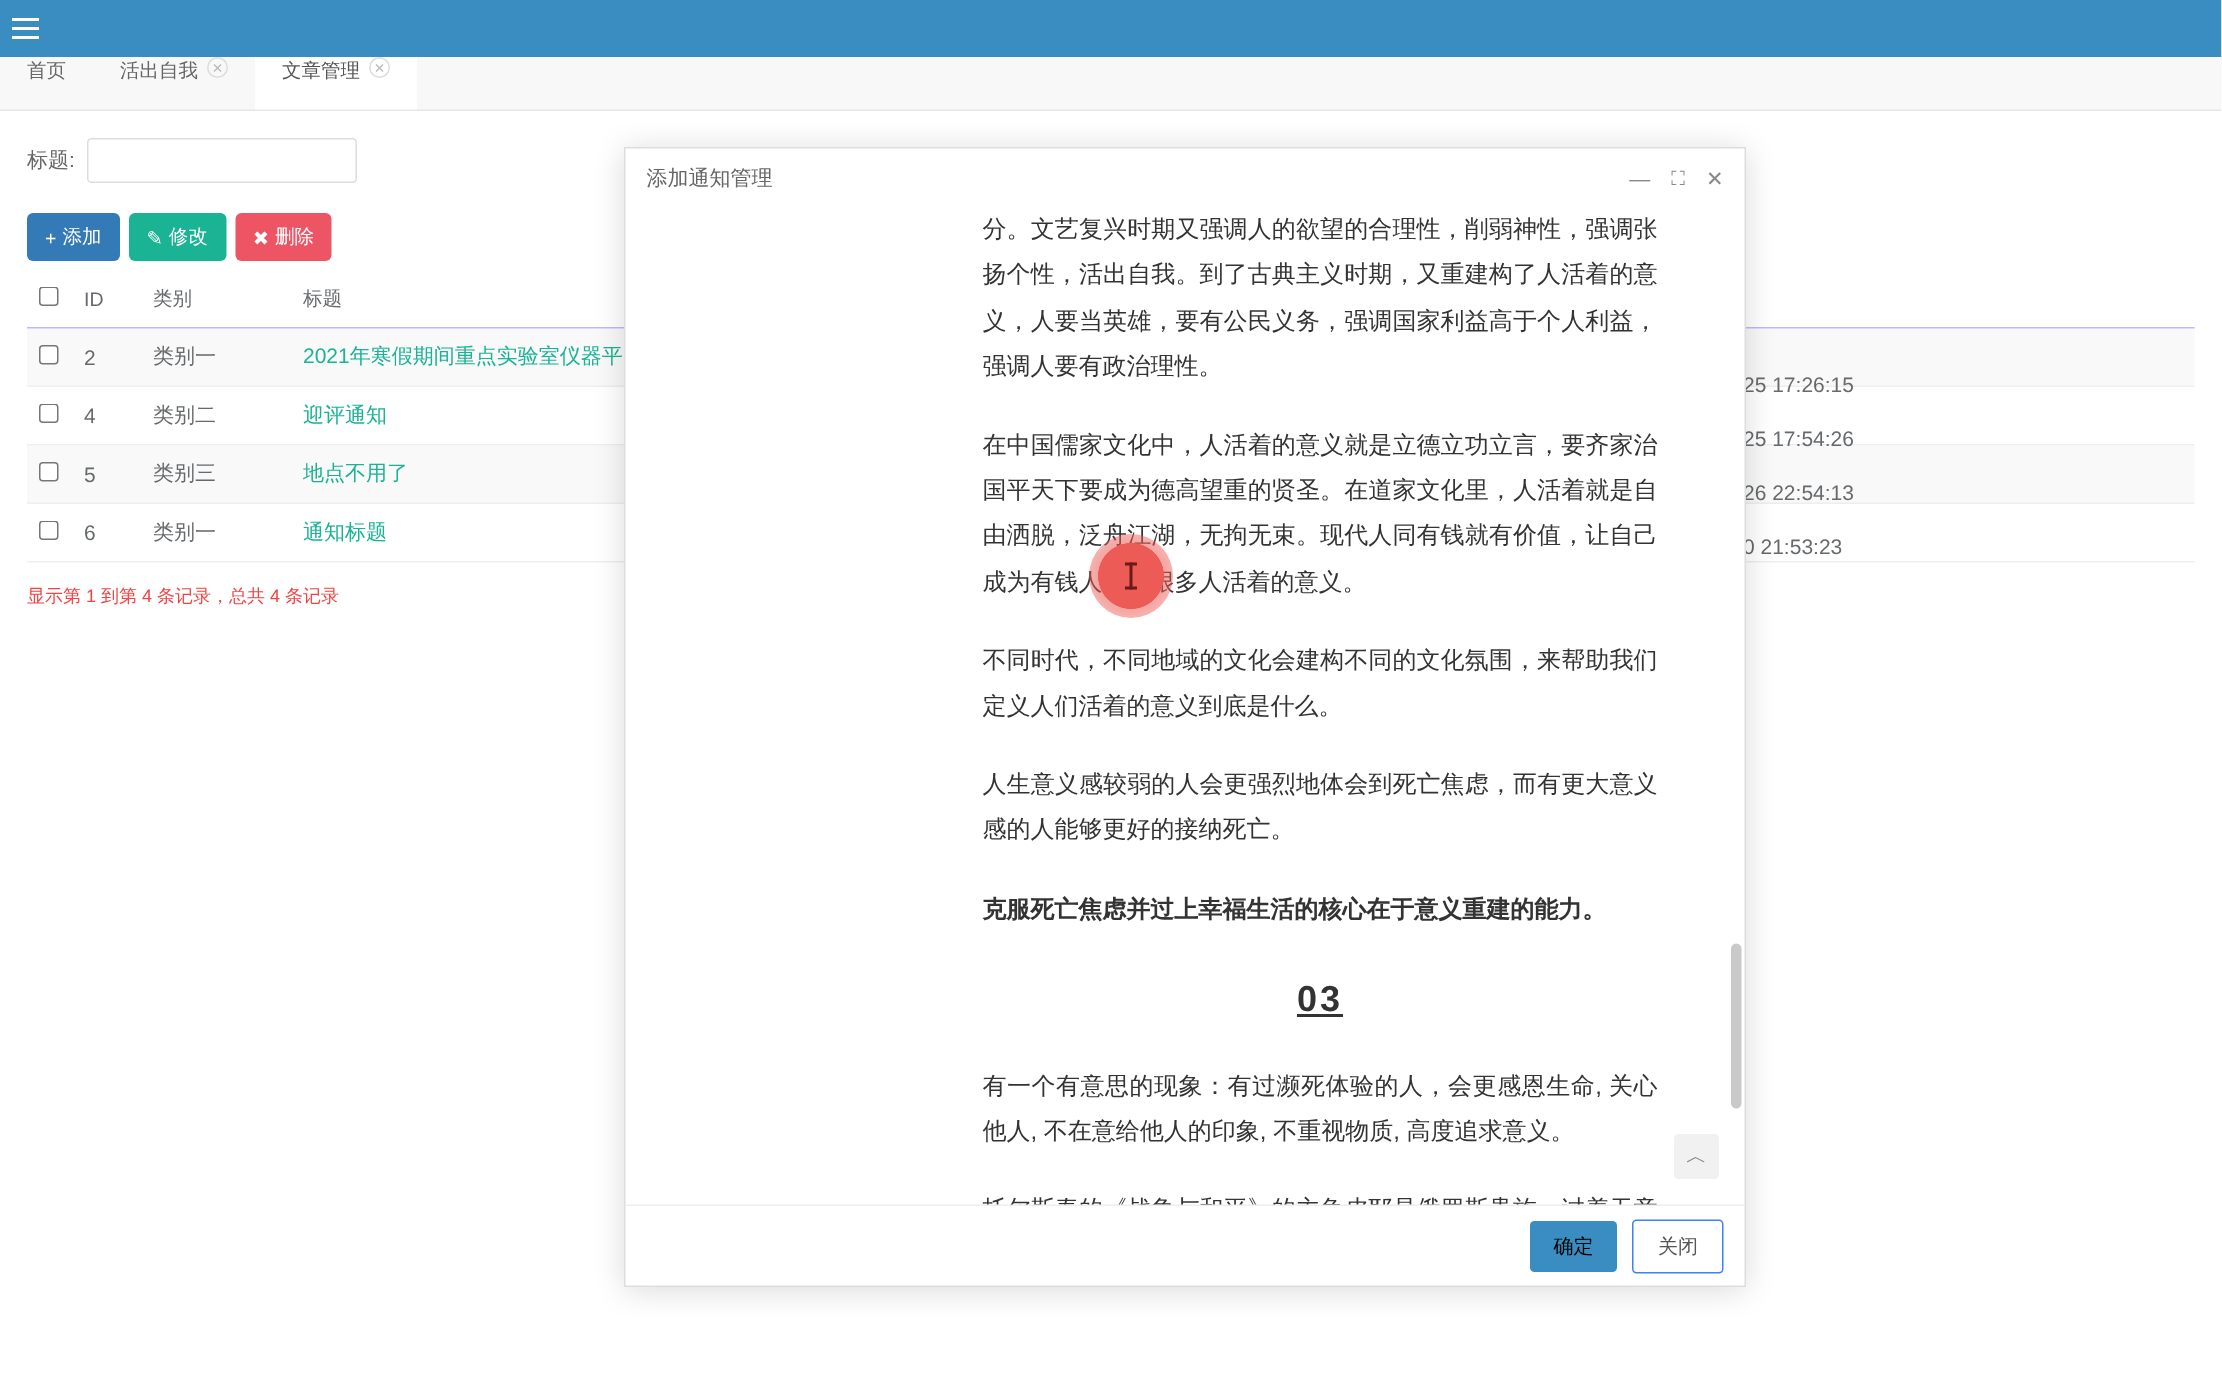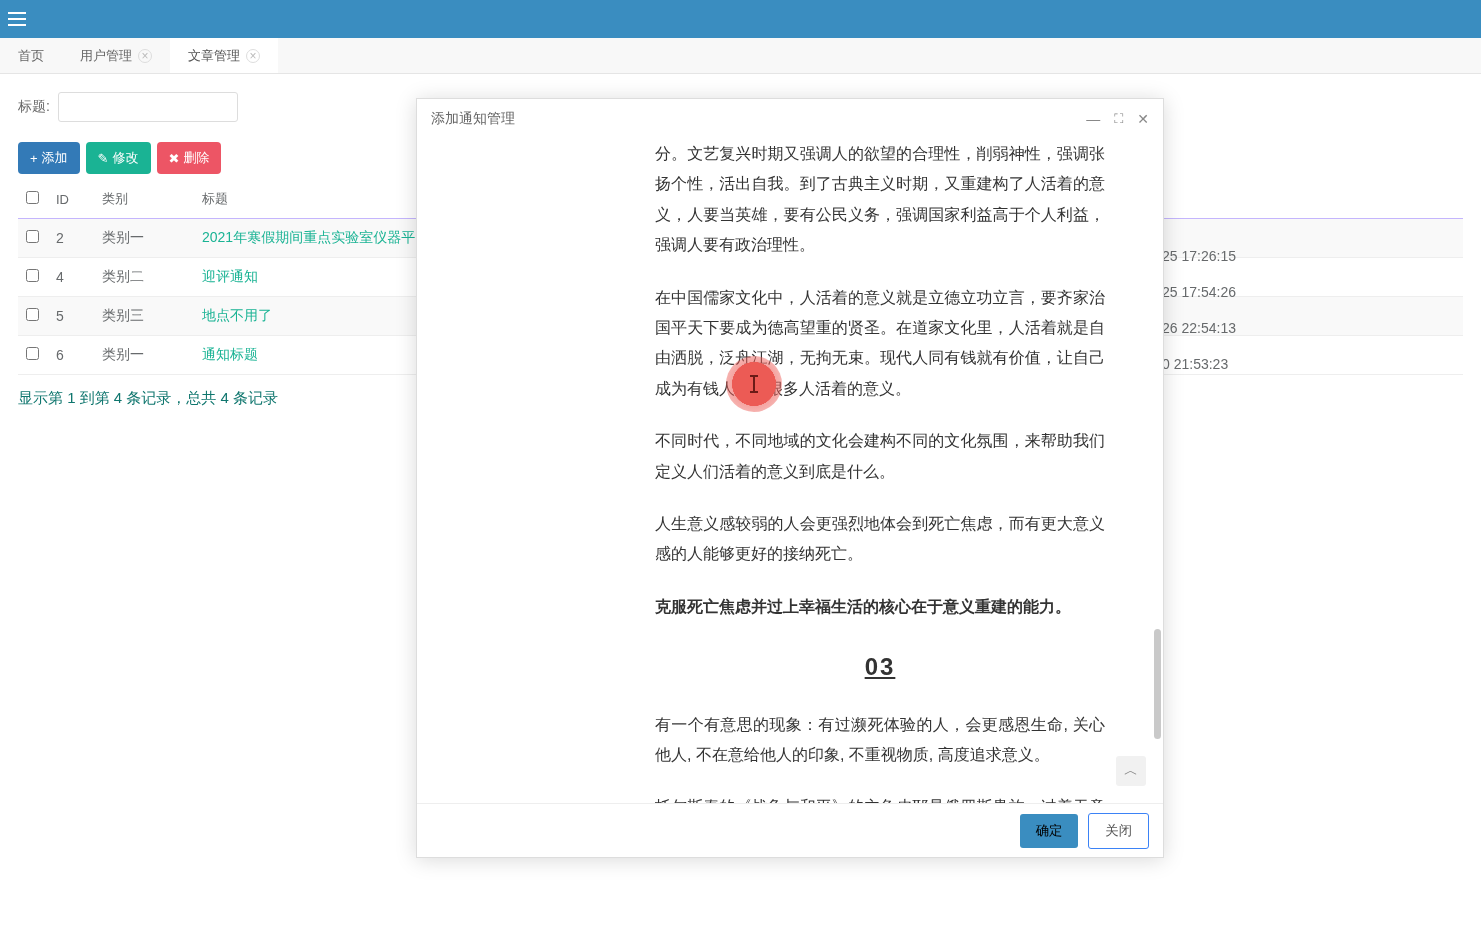--- a/index.html
+++ b/index.html
@@ -28,21 +28,21 @@
 .hamburger span { display: block; height: 2px; background: #fff; }
 .tabbar {
   height: 36px;
   background: #f8f8f8;
   border-bottom: 1px solid #e5e5e5;
   display: flex;
   align-items: stretch;
 }
 .tab {
   padding: 0 18px;
-  display: flex; align-items: center;
+  display: flex; 
   color: #666;
   font-size: 13px;
   cursor: pointer;
   gap: 6px;
 }
 .tab.active { background: #fff; color: #555; }
 .tab-close {
   font-size: 12px;
   color: #bbb;
   border: 1px solid #ddd;
@@ -102,22 +102,22 @@
 table.data thead th {
   border-bottom: 1px solid #c4b5fd;
   color: #676a6c;
   font-size: 13px;
 }
 table.data tbody tr { border-bottom: 1px solid #eee; }
 table.data tbody tr:nth-child(odd) { background: #f9f9f9; }
 table.data td.link { color: #1ab394; }
 .pagination-info {
   margin-top: 14px;
-  color: #0f766e;
-  font-size: 15px;
+  color: #ef4444;
+  font-size: 12px;
 }
 .modal {
   position: absolute;
   left: 416px;
   top: 98px;
   width: 748px;
   height: 760px;
   background: #fff;
   border: 1px solid #ddd;
   box-shadow: 0 2px 20px rgba(0,0,0,.15);
@@ -248,21 +248,21 @@
       <span></span>
       <span></span>
   </div>
 </div>
 
 <div class="tabbar">
   <div class="tab">
     <span>首页</span>
   </div>
   <div class="tab">
-    <span>用户管理</span>
+    <span>活出自我</span>
     <span class="tab-close">×</span>
   </div>
   <div class="tab active">
     <span>文章管理</span>
     <span class="tab-close">×</span>
   </div>
 </div>
 
 <div class="content-wrap">
   <div class="filter-row">

